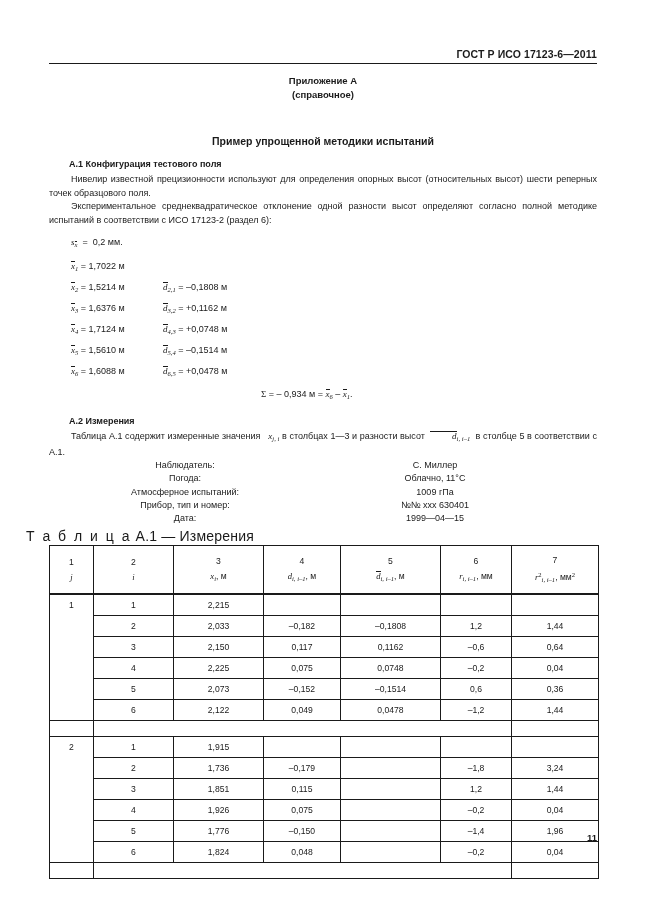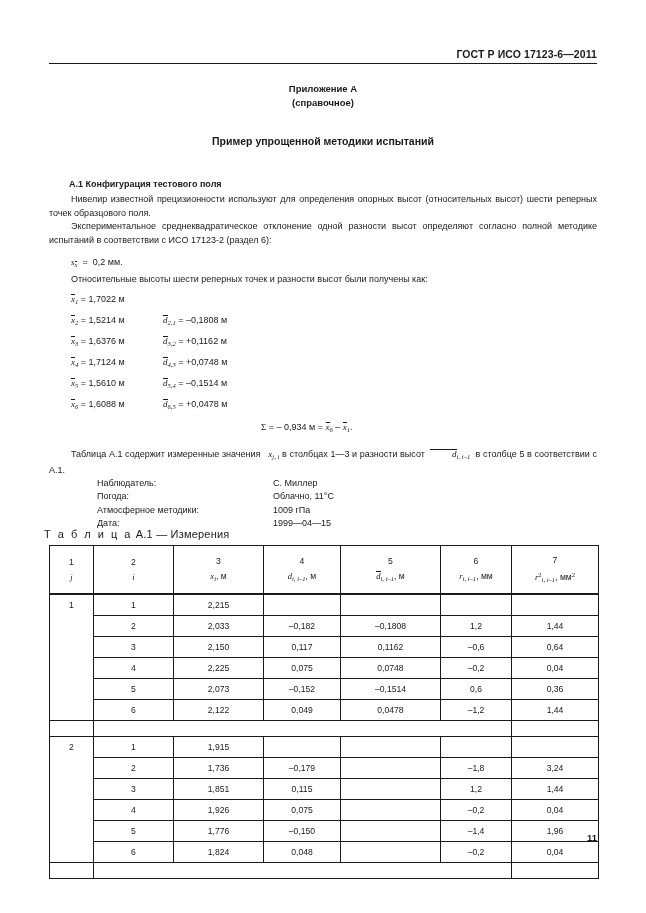--- a/index.html
+++ b/index.html
@@ -32,21 +32,21 @@
     letter-spacing: 0.1px;
   }
   .std-header .rule {
     margin-top: 3px;
     border-bottom: 1px solid #1a1a1a;
   }
 
   
   .annex-title {
     position: absolute;
-    top: 82px;
+    top: 74px;
     left: 0;
     right: 0;
     text-align: center;
     font-size: 9.5px;
     font-weight: bold;
     line-height: 14px;
   }
   .annex-sub {
     font-weight: bold;
   }
@@ -63,21 +63,20 @@
   }
 
   
   .content {
     position: absolute;
     top: 158px;
     left: 49px;
     width: 548px;
     font-size: 9px;
     line-height: 13.4px;
-    margin-top: 20px;
   }
   .sec-head {
     font-weight: bold;
     font-size: 9px;
     margin: 0 0 2px 20px;
   }
   .para {
     margin: 0;
     text-align: justify;
     text-justify: inter-word;
@@ -135,30 +134,30 @@
     font-size: 9px;
     padding-top: 2px;
   }
 
   
   .kv {
     margin: 0 0 0 48px;
     font-size: 9px;
     line-height: 13.2px;
   }
-  .kv-row { display: flex; }
+  .kv-row { display: flex; text-align: center; }
   .kv-key { width: 176px; flex: none; }
   .kv-val { flex: 1 1 auto; }
 
   
   .table-caption {
     position: absolute;
     top: 528px;
-    left: 44px;
-    font-size: 11px;
+    left: 26px;
+    font-size: 14px;
     letter-spacing: 0.2px;
   }
   .table-caption .sp-out { letter-spacing: 2.0px; }
 
   .meas-table {
     position: absolute;
     top: 545px;
     left: 49px;
     width: 549px;
     border-collapse: collapse;
@@ -235,21 +234,20 @@
     <p class="para">Экспериментальное среднеквадратическое отклонение одной разности высот определяют согласно полной методике испытаний в соответствии с ИСО 17123-2 (раздел 6):</p>
 
     <div class="gap-sm"></div>
 
     <div class="s-line">
       <span class="m">s</span><sub class="sb"><span class="ovl">x</span></sub>
       <span>&nbsp;=&nbsp;</span>
       <span>0,2 мм.</span>
     </div>
 
-    <p class="para">Относительные высоты шести реперных точек и разности высот были получены как:</p>
 
     <div class="gap-sm"></div>
 
     <div class="flist">
 
       <div class="frow">
         <div class="fcol-x">
           <span class="m"><span class="ovl">x</span></span><sub class="sb">1</sub>
           = <span>1,7022 м</span>
         </div>
@@ -315,41 +313,46 @@
         <span class="mr">Σ</span>
         = <span>– 0,934 м</span>
         = <span class="m"><span class="ovl">x</span></span><sub class="sb">6</sub>
         – <span class="m"><span class="ovl">x</span></span><sub class="sb">1</sub>.
       </div>
 
     </div>
 
     <div class="gap-sm"></div>
 
+    <div class="sec-head">A.2 Измерения</div>
 
     <p class="para">
       <span>Таблица А.1 содержит измеренные значения</span>&nbsp;&nbsp;
       <span class="m">x</span><sub class="sb">j, i</sub>
       <span>в столбцах 1—3 и разности высот</span>&nbsp;
       <span class="m"><span class="ovl">d</span></span><sub class="sb">i, i–1</sub>&nbsp;
       <span>в столбце 5 в соответствии с А.1.</span>
     </p>
 
     <div class="kv">
       <div class="kv-row">
         <div class="kv-key">Наблюдатель:</div>
         <div class="kv-val">С. Миллер</div>
       </div>
       <div class="kv-row">
         <div class="kv-key">Погода:</div>
         <div class="kv-val">Облачно, 11°C</div>
       </div>
       <div class="kv-row">
-        <div class="kv-key">Атмосферное методики:</div>
+        <div class="kv-key">Атмосферное испытаний:</div>
         <div class="kv-val">1009 гПа</div>
+      </div>
+      <div class="kv-row">
+        <div class="kv-key">Прибор, тип и номер:</div>
+        <div class="kv-val">№№ xxx 630401</div>
       </div>
       <div class="kv-row">
         <div class="kv-key">Дата:</div>
         <div class="kv-val">1999—04—15</div>
       </div>
     </div>
 
   </div>
 
   <div class="table-caption">

